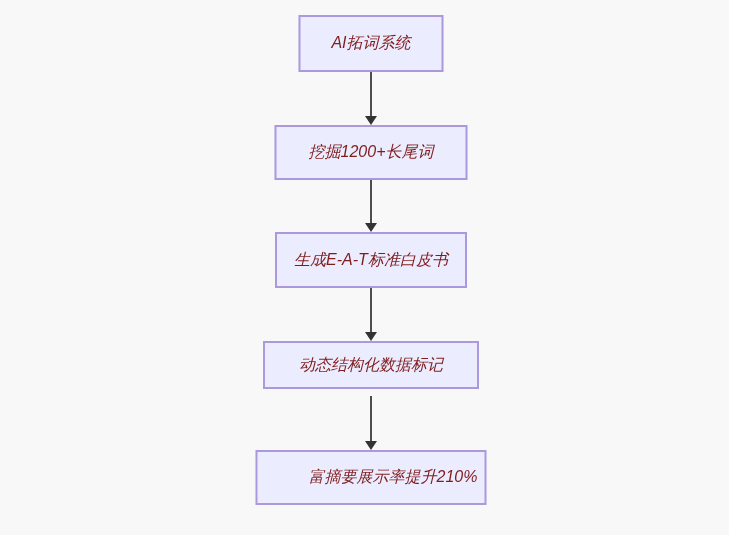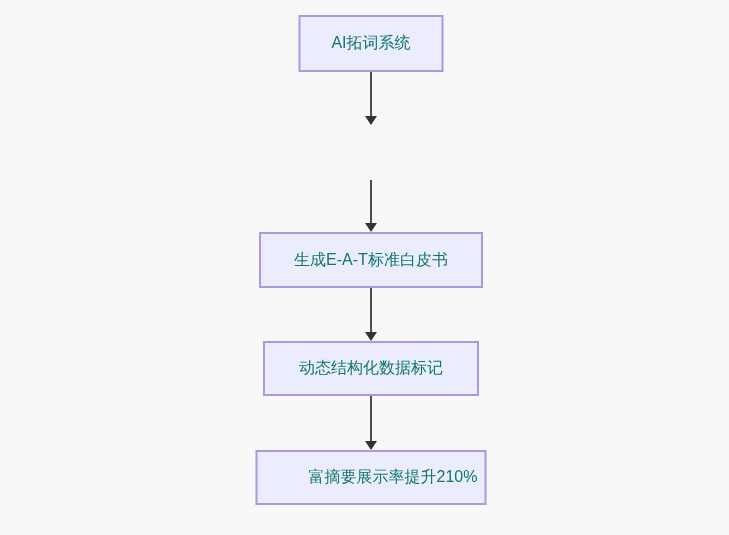--- a/index.html
+++ b/index.html
@@ -21,28 +21,29 @@
   .node {
     position: absolute;
     left: 371px;
     transform: translateX(-50%);
     background: #ECECFF;
     border: 2px solid #ac99dd;
     box-sizing: border-box;
     display: flex;
     align-items: center;
     justify-content: center;
-    color: #0f766e;
+    color: #7f1d1d;
     font-size: 16px;
     white-space: nowrap;
+    font-style: italic;
   }
   .n1 { top: 15px;  width: 145px; height: 57px; }
   .n2 { top: 125px; width: 193px; height: 55px; }
-  .n3 { top: 232px; width: 224px; height: 56px; }
-  .n4 { top: 341px; width: 216px; height: 55px; }
+  .n3 { top: 232px; width: 192px; height: 56px; }
+  .n4 { top: 341px; width: 216px; height: 48px; }
   .n5 { top: 450px; width: 231px; height: 55px; padding-left: 44px; }
 
   .edge {
     position: absolute;
     left: 371px;
     transform: translateX(-50%);
     width: 12px;
     display: flex;
     flex-direction: column;
     align-items: center;
@@ -71,20 +72,23 @@
 
   <div class="node n1">
     <span>AI拓词系统</span>
   </div>
 
   <div class="edge e1">
     <div class="edge-line"></div>
     <div class="edge-head"></div>
   </div>
 
+  <div class="node n2">
+    <span>挖掘1200+长尾词</span>
+  </div>
 
   <div class="edge e2">
     <div class="edge-line"></div>
     <div class="edge-head"></div>
   </div>
 
   <div class="node n3">
     <span>生成E-A-T标准白皮书</span>
   </div>
 

